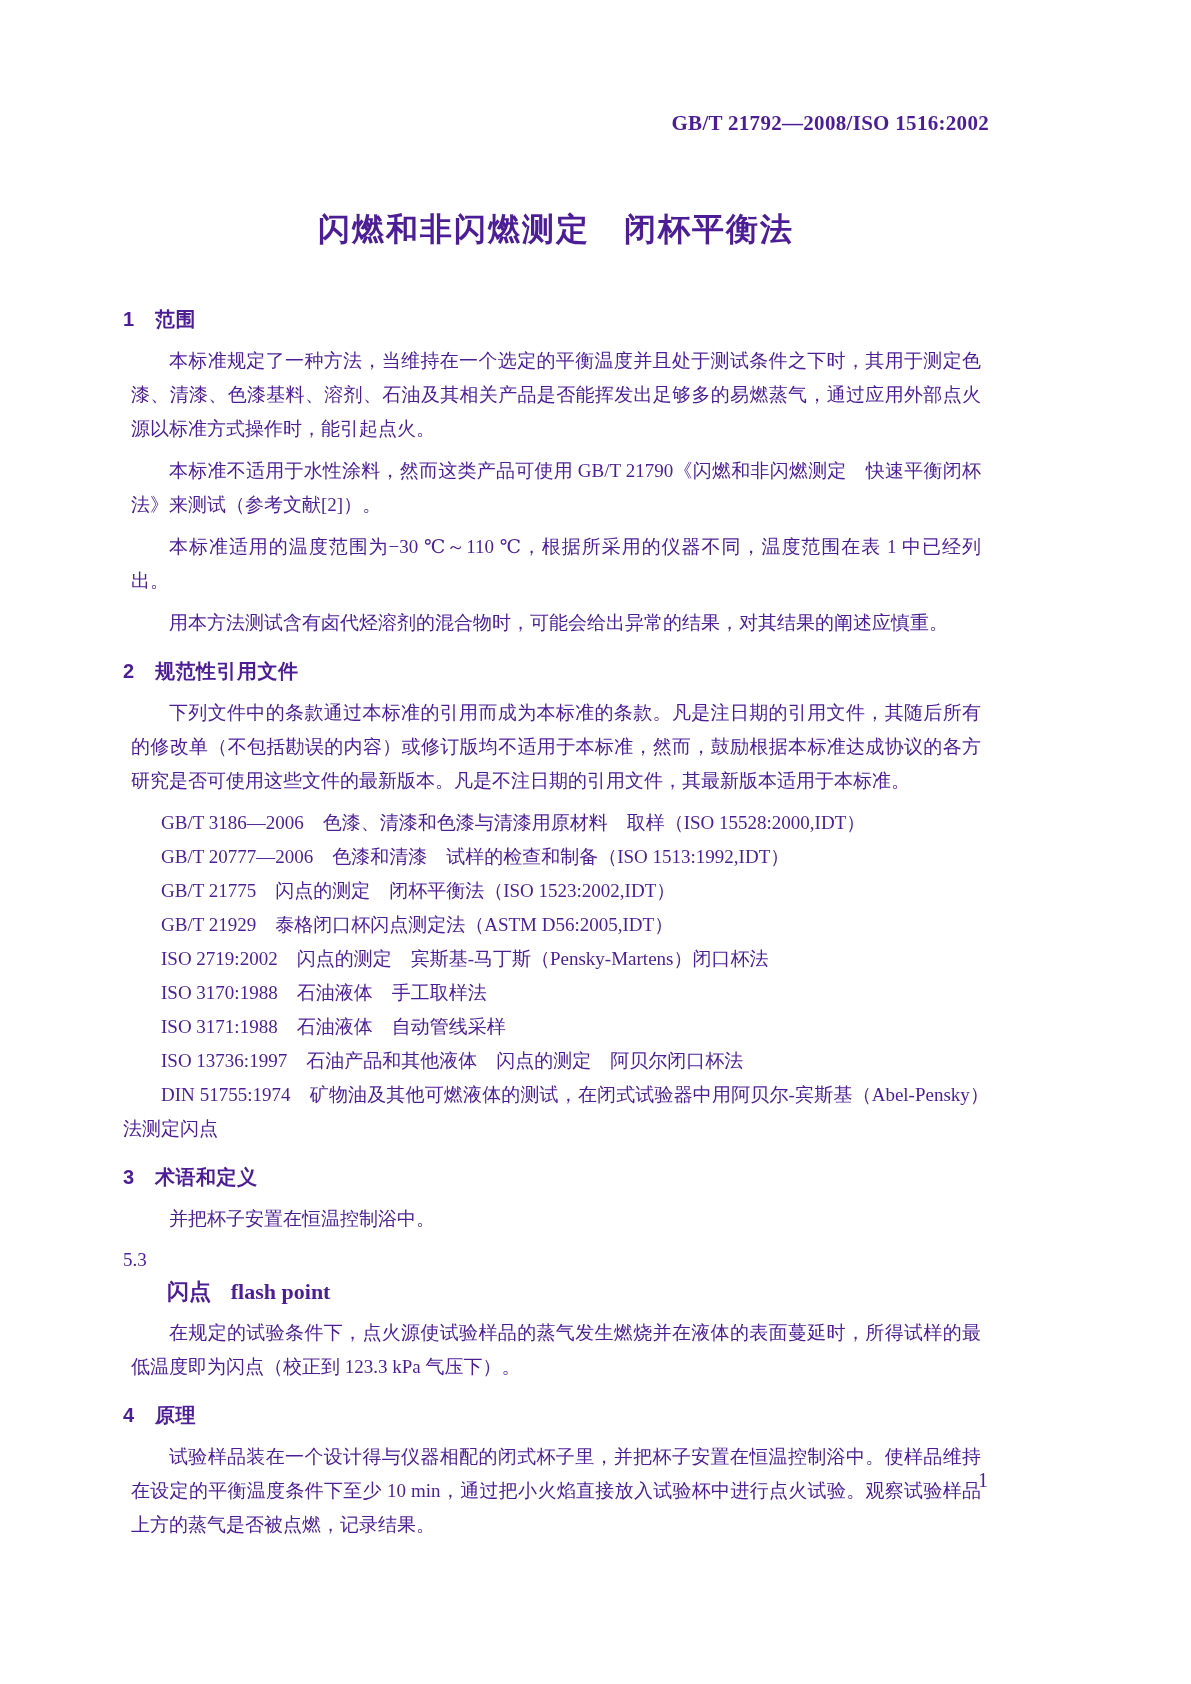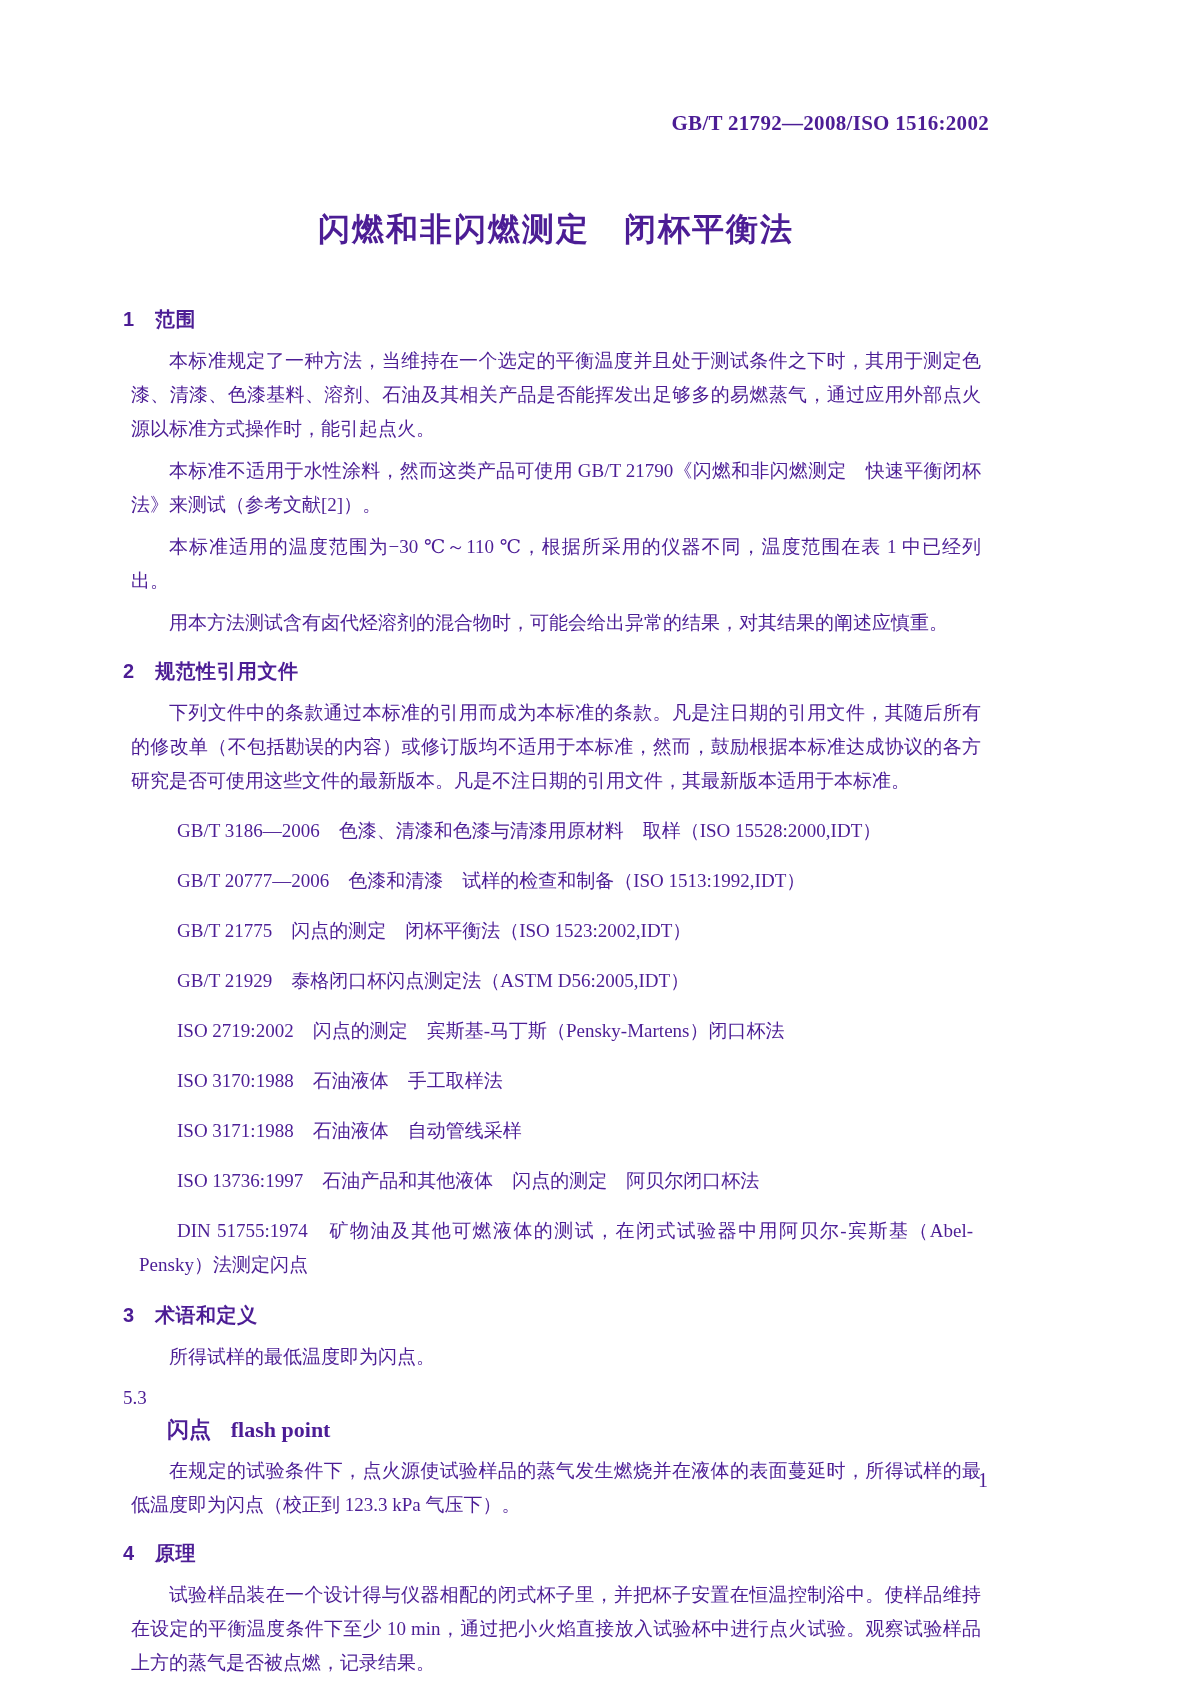--- a/index.html
+++ b/index.html
@@ -51,21 +51,21 @@
     margin-top: 50px;
   }
   .para {
     margin: 8px;
     font-size: 19px;
     line-height: 34px;
     text-align: justify;
     text-indent: 2em;
   }
   .ref {
-    margin: 16px;
+    margin: 0;
     font-size: 19px;
     line-height: 34px;
     text-align: justify;
     text-indent: 2em;
   }
   .clause-no {
     margin: 0;
     font-size: 19px;
     line-height: 32px;
     text-indent: 0;
@@ -117,21 +117,21 @@
       <p class="ref">GB/T 21929　泰格闭口杯闪点测定法（ASTM D56:2005,IDT）</p>
       <p class="ref">ISO 2719:2002　闪点的测定　宾斯基-马丁斯（Pensky-Martens）闭口杯法</p>
       <p class="ref">ISO 3170:1988　石油液体　手工取样法</p>
       <p class="ref">ISO 3171:1988　石油液体　自动管线采样</p>
       <p class="ref">ISO 13736:1997　石油产品和其他液体　闪点的测定　阿贝尔闭口杯法</p>
       <p class="ref">DIN 51755:1974　矿物油及其他可燃液体的测试，在闭式试验器中用阿贝尔-宾斯基（Abel-Pensky）法测定闪点</p>
     </section>
 
     <section>
       <h2 class="sec-heading">3　术语和定义</h2>
-      <p class="para">所得试样的最低温度即为闪点。</p>
+      <p class="para">并把杯子安置在恒温控制浴中。</p>
       <p class="clause-no">5.3</p>
       <p class="term-line"><span>闪点</span><span class="term-en">flash point</span></p>
       <p class="para">在规定的试验条件下，点火源使试验样品的蒸气发生燃烧并在液体的表面蔓延时，所得试样的最低温度即为闪点（校正到 123.3 kPa 气压下）。</p>
     </section>
 
     <section>
       <h2 class="sec-heading">4　原理</h2>
       <p class="para">试验样品装在一个设计得与仪器相配的闭式杯子里，并把杯子安置在恒温控制浴中。使样品维持在设定的平衡温度条件下至少 10 min，通过把小火焰直接放入试验杯中进行点火试验。观察试验样品上方的蒸气是否被点燃，记录结果。</p>
     </section>
 

